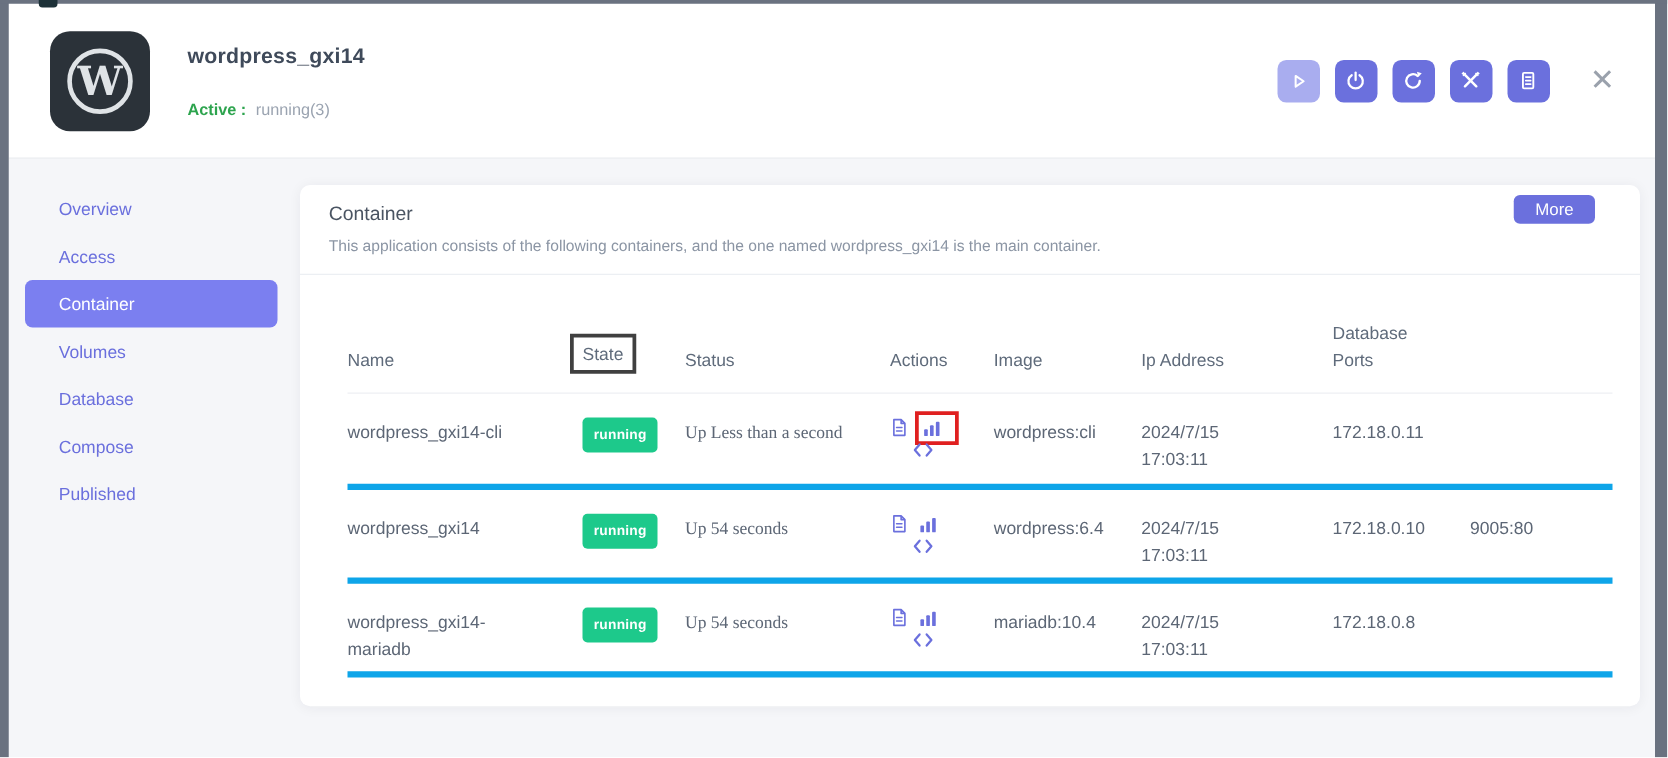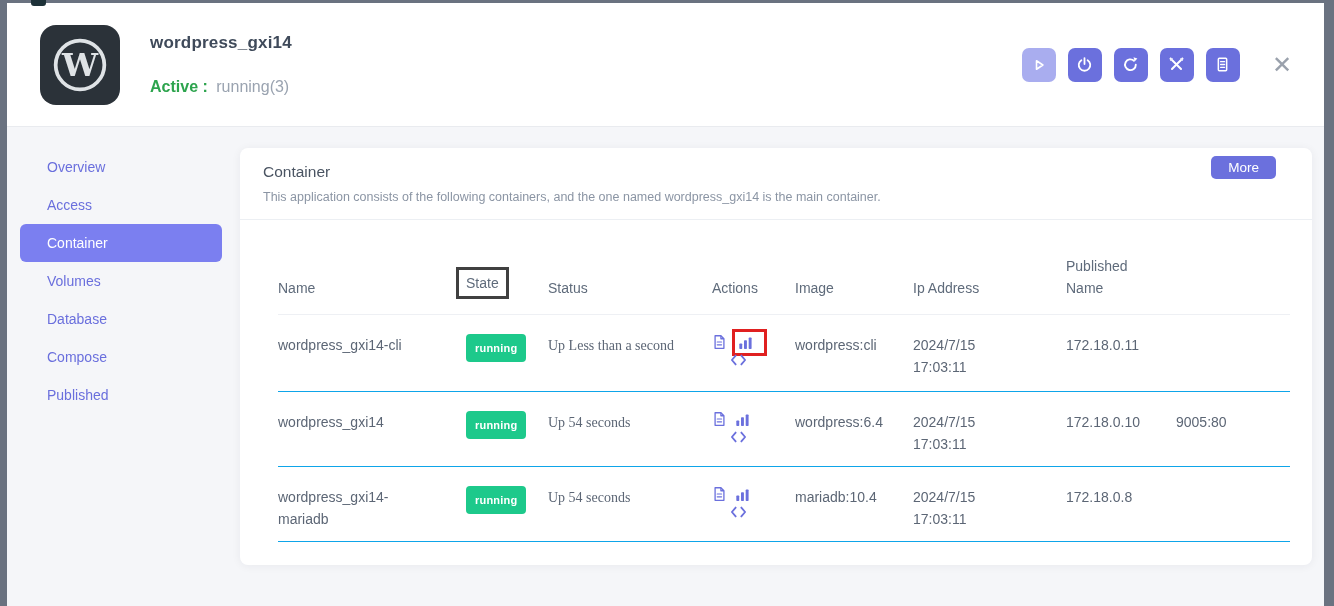--- a/index.html
+++ b/index.html
@@ -21,21 +21,21 @@
     position:absolute; left:0; top:0; width:100%; height:124px;
     background:#fff; border-bottom:1px solid #e9ebef;
     display:flex; align-items:center;
   }
   .app-logo {
     margin-left:33px; width:80px; height:80px; border-radius:16px;
     background:#2b3239; display:flex; align-items:center; justify-content:center; flex:0 0 auto;
   }
   .header-titles { margin-left:30px; }
   .app-title { font-size:17px; font-weight:bold; color:#3f4a5a; letter-spacing:.2px; }
-  .app-status { margin-top:25px; font-size:16px; }
+  .app-status { margin-top:25px; font-size:13px; }
   .app-status .st-label { color:#2da44e; font-weight:bold; }
   .app-status .st-value { color:#9aa3b0; margin-left:4px; }
   .header-actions { margin-left:auto; display:flex; align-items:center; gap:12px; margin-right:26px; }
   .tbtn {
     width:34px; height:34px; border:none; border-radius:7px; background:#6b70dd;
     display:flex; align-items:center; justify-content:center; cursor:pointer;
   }
   .tbtn.disabled { background:#a9adef; }
   .close-btn {
     margin-left:14px; background:none; border:none; cursor:pointer;
@@ -65,21 +65,21 @@
   .card-divider { margin-top:15px; height:1px; background:#eceff3; }
 
   .table { margin-left:38px; width:1012px; }
   .t-head, .t-row {
     display:grid;
     grid-template-columns:188px 82px 164px 83px 118px 153px 110px 114px;
   }
   .t-head { height:95px; align-items:end; border-bottom:1px solid #eef0f4; }
   .t-head .hcell { padding-bottom:15px; font-size:14px; color:#5f6b7b; line-height:22px; }
   .hcell.ports span { display:inline-block; max-width:80px; }
-  .t-row { border-bottom:1px solid #0ea5e9; padding-top:19px; min-height:75px; }
+  .t-row { border-bottom:5px solid #0ea5e9; padding-top:19px; min-height:75px; }
   .t-row.first { min-height:77px; }
   .cell { font-size:14px; color:#5c6675; line-height:22px; padding-right:10px; }
   .cell.name  { max-width:155px; word-break:break-word; }
   .cell.status span { display:inline-block; max-width:132px;font-family:Liberation Serif, serif; }
   .badge {
     display:inline-block; background:#1dc98b; color:#fff; font-size:11px; font-weight:bold;
     padding:3px 9px; border-radius:4px; letter-spacing:.2px;
   }
   .act-grid { width:52px; display:flex; flex-direction:column; gap:3px; }
   .act-top { display:flex; align-items:center; gap:8px; }
@@ -191,21 +191,21 @@
           <div class="hcell">Name</div>
           <div class="hcell">
             <span class="redbox-state">
               <span>State</span>
             </span>
           </div>
           <div class="hcell">Status</div>
           <div class="hcell">Actions</div>
           <div class="hcell">Image</div>
           <div class="hcell">Ip Address</div>
-          <div class="hcell ports"><span>Published Name</span></div>
+          <div class="hcell ports"><span>Database Ports</span></div>
         </div>
 
         <div class="t-row first">
           <div class="cell name">wordpress_gxi14-cli</div>
           <div class="cell"><span class="badge">running</span></div>
           <div class="cell status"><span>Up Less than a second</span></div>
           <div class="cell">
             <div class="act-grid">
               <div class="act-top">
                 <button class="icon-btn">

